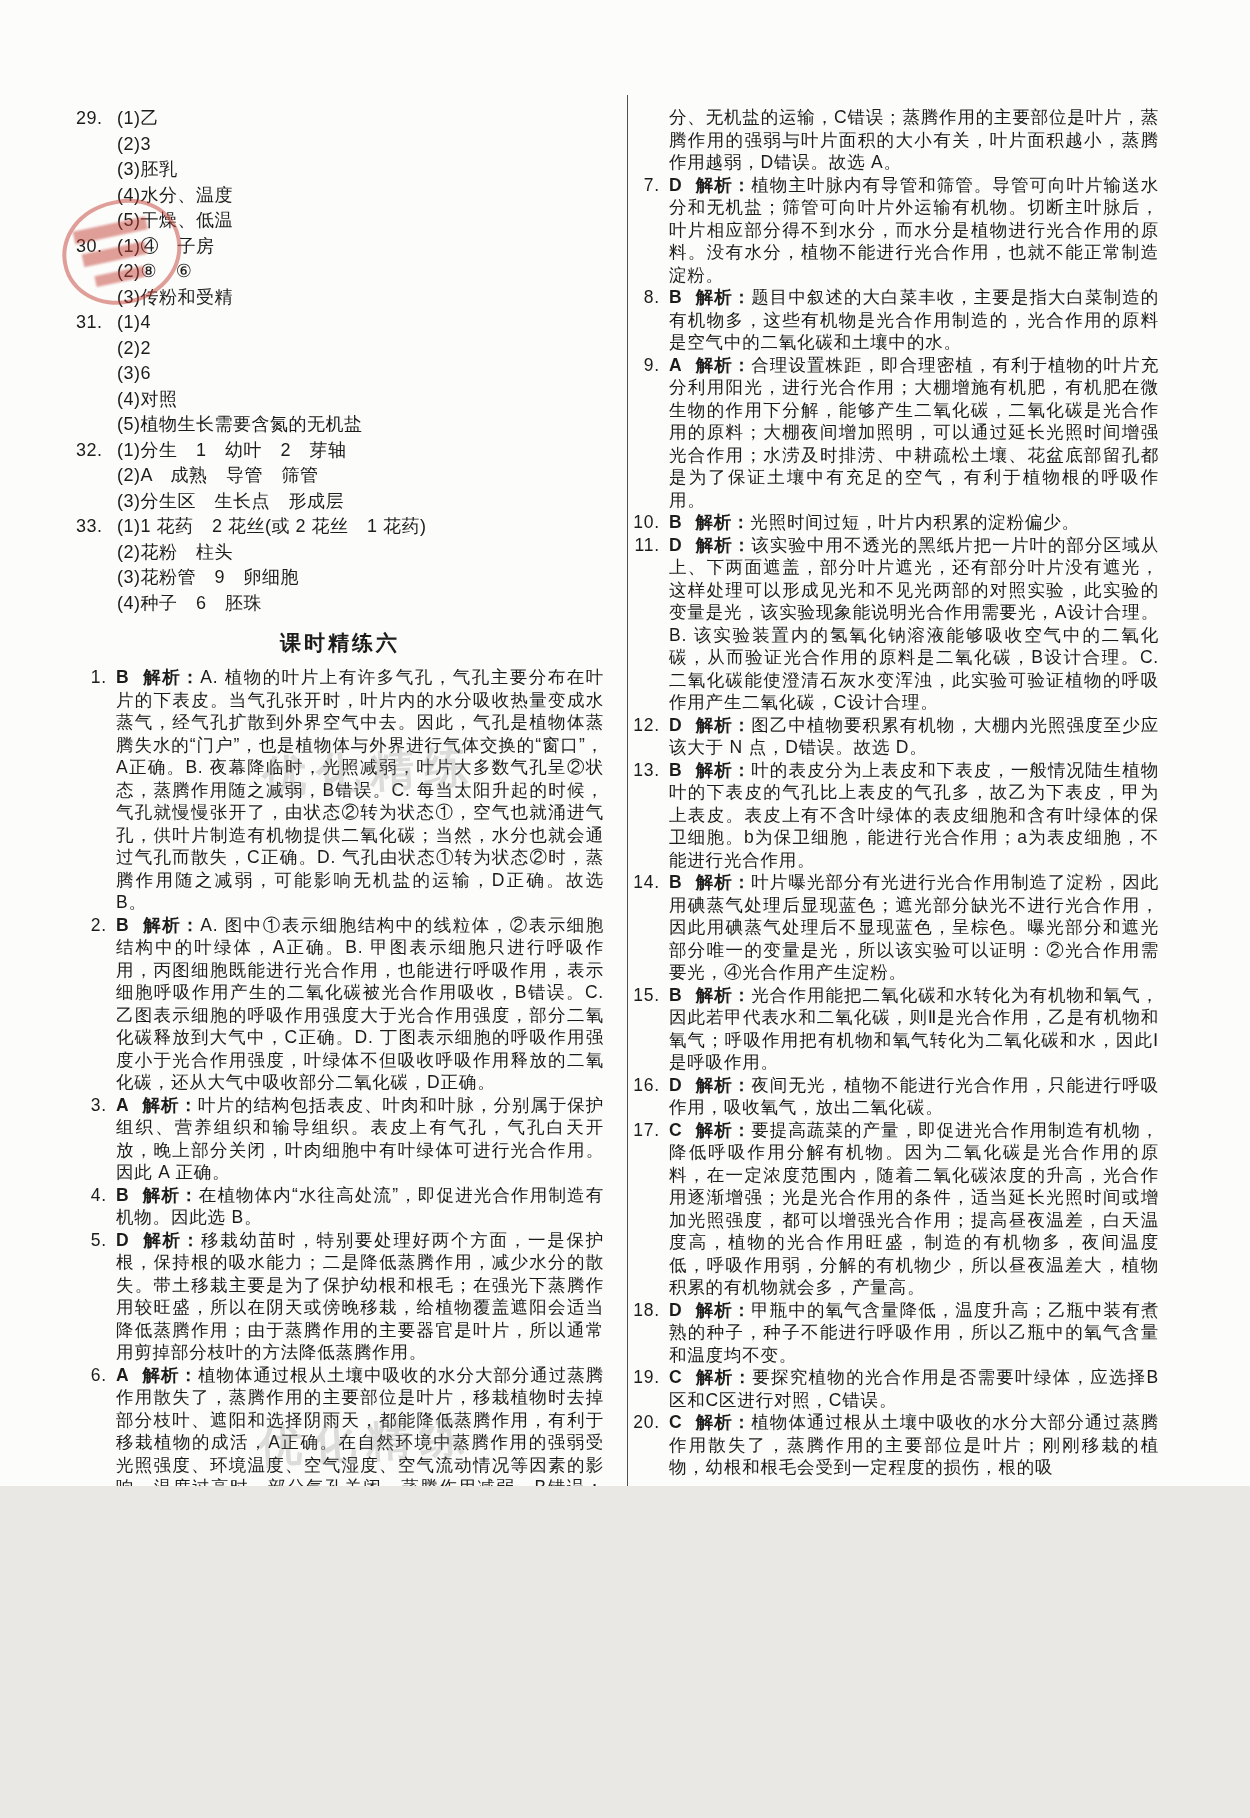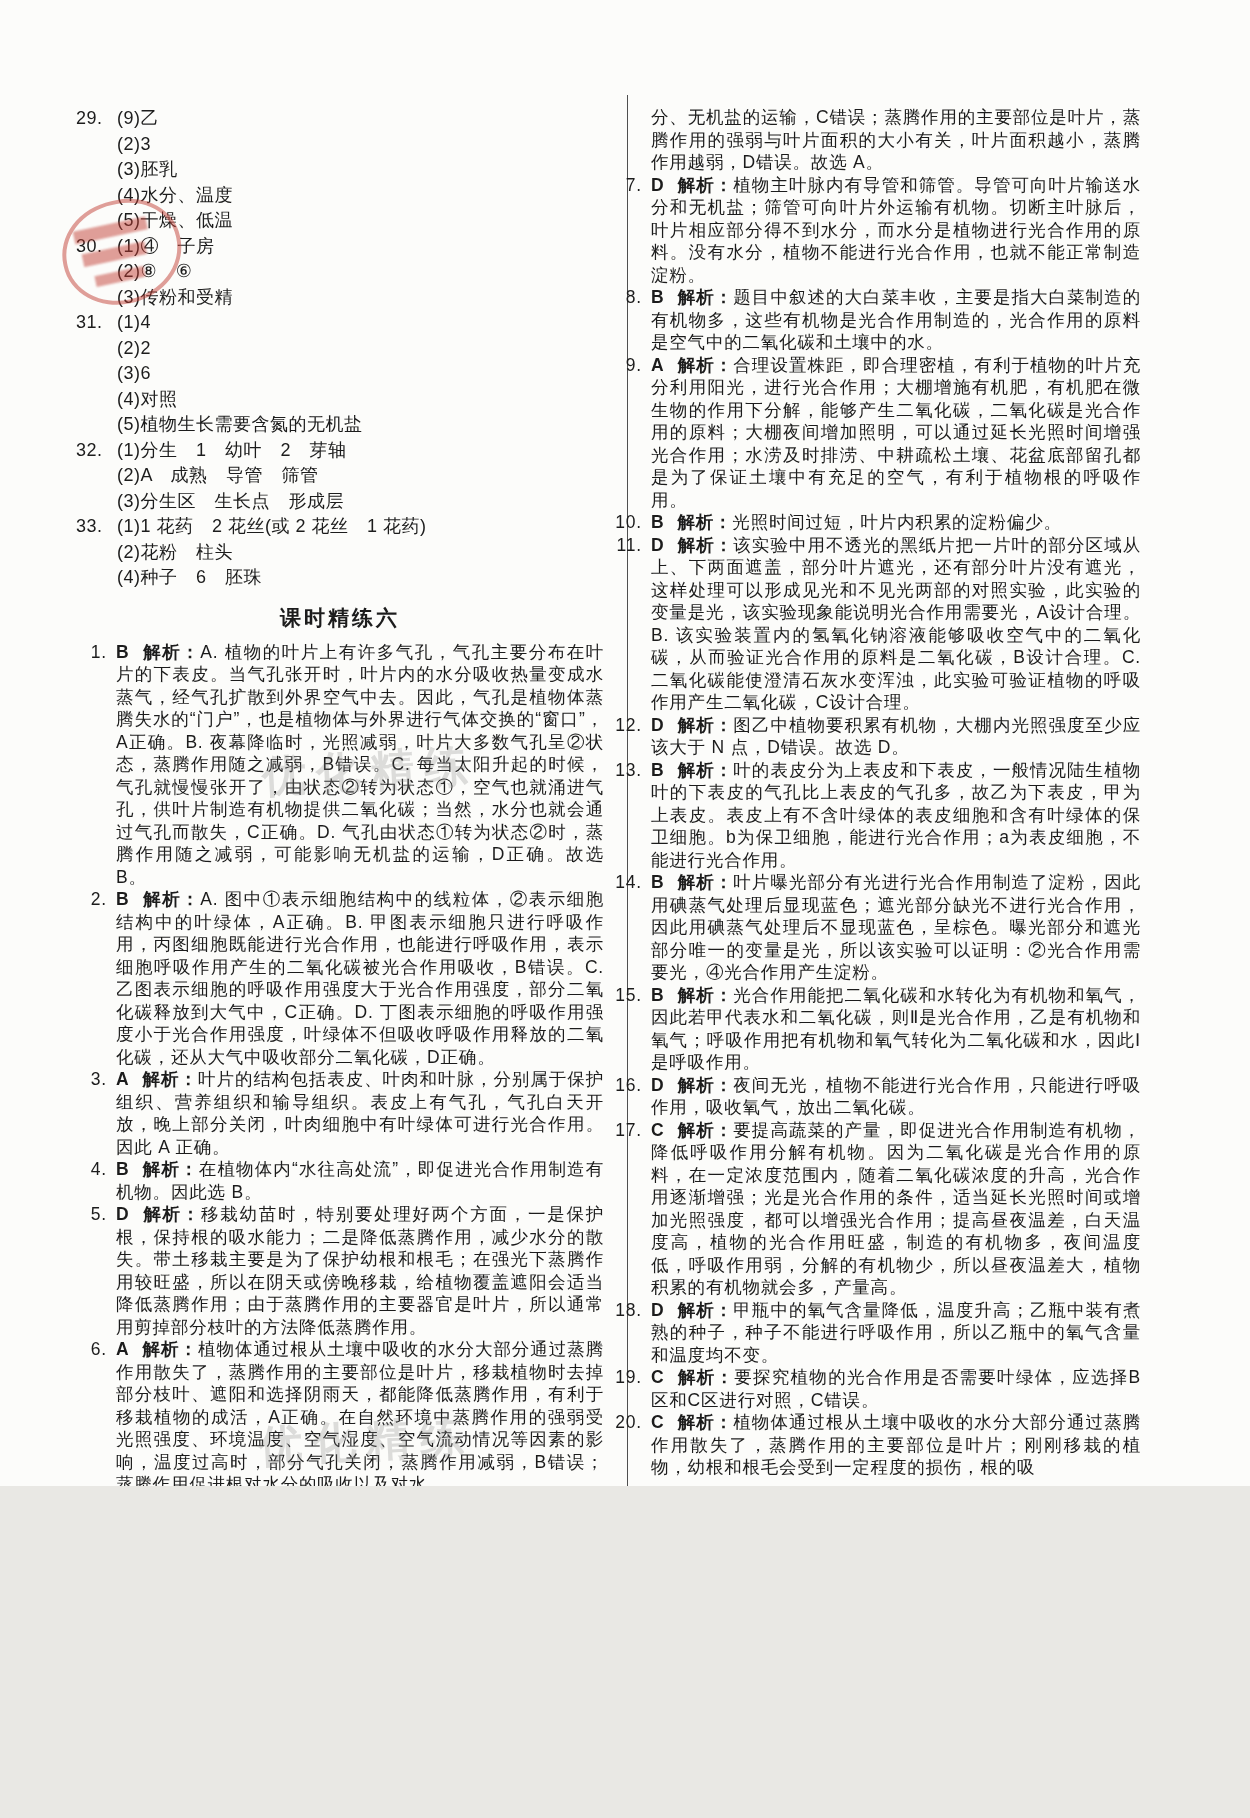--- a/index.html
+++ b/index.html
@@ -8,21 +8,21 @@
   .page {
     position:relative; width:1250px; height:1486px;
     background:#fcfcfa; color:#1c1c1c; overflow:hidden;
   }
   .divider {
     position:absolute; left:627px; top:95px; width:1px; height:1605px;
     background:#4f4f4f;
   }
   .col { position:absolute; top:106px; }
   .col-left  { left:76px;  width:528px; }
-  .col-right { left:611px; width:530px; }
+  .col-right { left:629px; width:530px; }
 
   
   .ans-line { display:flex; font-size:18px; line-height:25.5px; letter-spacing:0.5px; }
   .ans-num  { flex:0 0 41px; }
   .ans-text { white-space:pre-wrap; }
 
   
   .section-title {
     text-align:center; font-weight:bold; font-size:21px;
     letter-spacing:3px; margin:13px 0 9px 0;
@@ -77,21 +77,21 @@
 <body>
 
 <div class="page">
 
   <div class="divider"></div>
 
   <div class="col col-left">
     <div>
         <div class="ans-line">
           <span class="ans-num">29.</span>
-          <span class="ans-text">(9)乙</span>
+          <span class="ans-text">(1)乙</span>
         </div>
         <div class="ans-line">
           <span class="ans-num"></span>
           <span class="ans-text">(2)3</span>
         </div>
         <div class="ans-line">
           <span class="ans-num"></span>
           <span class="ans-text">(3)胚乳</span>
         </div>
         <div class="ans-line">
@@ -146,20 +146,24 @@
           <span class="ans-num"></span>
           <span class="ans-text">(3)分生区　生长点　形成层</span>
         </div>
         <div class="ans-line">
           <span class="ans-num">33.</span>
           <span class="ans-text">(1)1 花药　2 花丝(或 2 花丝　1 花药)</span>
         </div>
         <div class="ans-line">
           <span class="ans-num"></span>
           <span class="ans-text">(2)花粉　柱头</span>
+        </div>
+        <div class="ans-line">
+          <span class="ans-num"></span>
+          <span class="ans-text">(3)花粉管　9　卵细胞</span>
         </div>
         <div class="ans-line">
           <span class="ans-num"></span>
           <span class="ans-text">(4)种子　6　胚珠</span>
         </div>
       </div>
     <div class="section-title">课时精练六</div>
     <div>
         <div class="item"><span class="item-num">1.</span><b class="ans-letter">B</b><b class="jiexi">解析：</b><span>A. 植物的叶片上有许多气孔，气孔主要分布在叶片的下表皮。当气孔张开时，叶片内的水分吸收热量变成水蒸气，经气孔扩散到外界空气中去。因此，气孔是植物体蒸腾失水的“门户”，也是植物体与外界进行气体交换的“窗口”，A正确。B. 夜幕降临时，光照减弱，叶片大多数气孔呈②状态，蒸腾作用随之减弱，B错误。C. 每当太阳升起的时候，气孔就慢慢张开了，由状态②转为状态①，空气也就涌进气孔，供叶片制造有机物提供二氧化碳；当然，水分也就会通过气孔而散失，C正确。D. 气孔由状态①转为状态②时，蒸腾作用随之减弱，可能影响无机盐的运输，D正确。故选 B。</span></div>
         <div class="item"><span class="item-num">2.</span><b class="ans-letter">B</b><b class="jiexi">解析：</b><span>A. 图中①表示细胞结构中的线粒体，②表示细胞结构中的叶绿体，A正确。B. 甲图表示细胞只进行呼吸作用，丙图细胞既能进行光合作用，也能进行呼吸作用，表示细胞呼吸作用产生的二氧化碳被光合作用吸收，B错误。C. 乙图表示细胞的呼吸作用强度大于光合作用强度，部分二氧化碳释放到大气中，C正确。D. 丁图表示细胞的呼吸作用强度小于光合作用强度，叶绿体不但吸收呼吸作用释放的二氧化碳，还从大气中吸收部分二氧化碳，D正确。</span></div>

